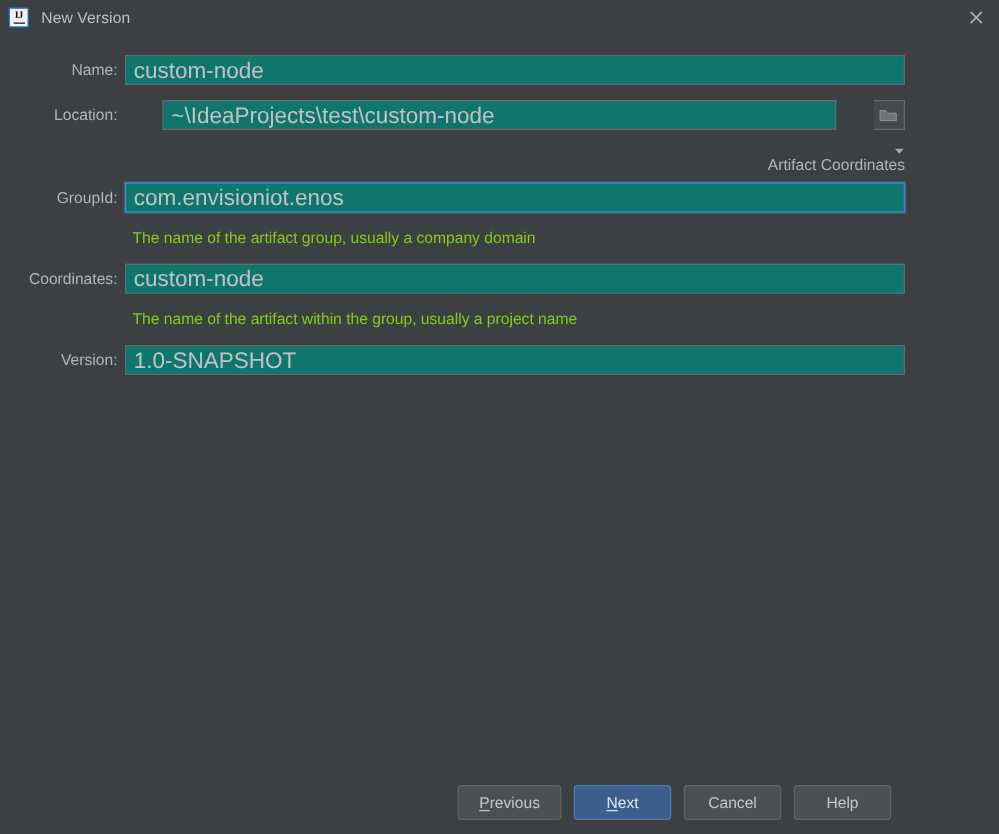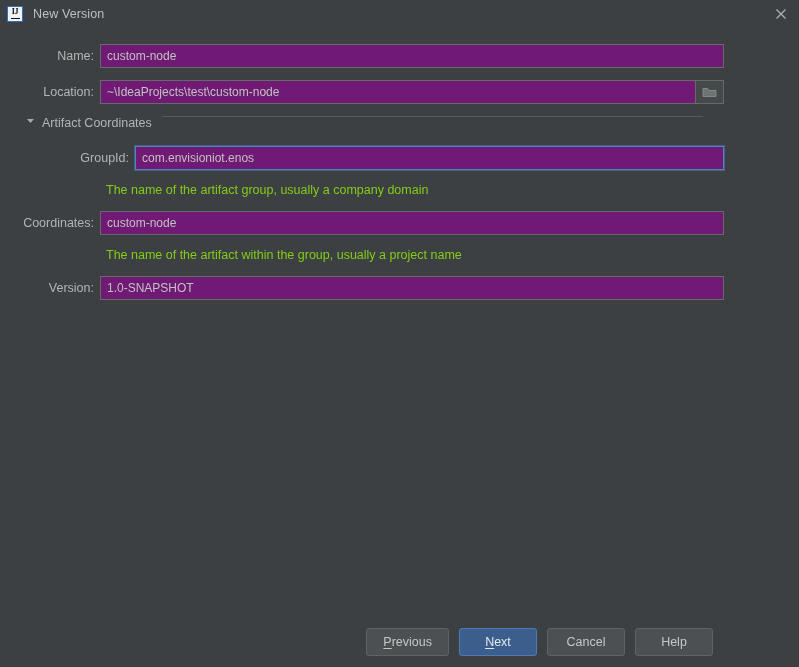--- a/index.html
+++ b/index.html
@@ -105,62 +105,63 @@
     padding-right: 6px;
     font-size: 12.5px;
     color: #b4b4b4;
     box-sizing: border-box;
     flex: 0 0 auto;
     white-space: nowrap;
   }
 
   .field {
     height: 24px;
-    background: #701a75;
+    background: #0f766e;
     border: 1px solid #646a6c;
     color: #c2c2c2;
     font-family: "Liberation Sans", sans-serif;
-    font-size: 12px;
+    font-size: 18px;
     padding: 0 6px;
     box-sizing: border-box;
     outline: none;
     border-radius: 0;
   }
   .field::placeholder { color: #808080; }
   .field.focused {
     border: 1px solid #4b87c4;
     box-shadow: 0 0 0 1px rgba(75,135,196,0.45);
   }
 
   
   #row-name { top: 16px; }
   #name-input { width: 672px; }
 
   
-  #row-location { top: 52px; }
+  #row-location { top: 52px; gap: 30px; }
   #location-input { width: 642px; }
   .browse-btn {
     width: 30px;
     height: 24px;
     background: #45494a;
     border: 1px solid #646a6c;
     border-left: none;
     box-sizing: border-box;
     display: flex;
     align-items: center;
     justify-content: center;
     cursor: default;
   }
   .browse-btn svg { display: block; }
 
   
   #section-artifact {
     top: 88px;
     height: 18px;
-    align-items: flex-start;
+    align-items: flex-end;
+    flex-direction: column;
   }
   .sect-arrow {
     margin-left: 26px;
     width: 9px;
     height: 9px;
     flex: 0 0 auto;
     display: flex;
     align-items: center;
   }
   .sect-title {
@@ -171,21 +172,21 @@
   }
   .sect-line {
     flex: 1 1 auto;
     height: 1px;
     background: #555a5c;
     margin-left: 10px;
     margin-right: 21px;
   }
 
   
-  #row-groupid { top: 118px; padding-left: 35px; }
+  #row-groupid { top: 118px; }
   #groupid-input { width: 672px; }
 
   .hint {
     position: absolute;
     left: 106px;
     font-size: 12.5px;
     color: #84cc16;
     white-space: nowrap;
   }
   #hint-groupid { top: 155px; }

